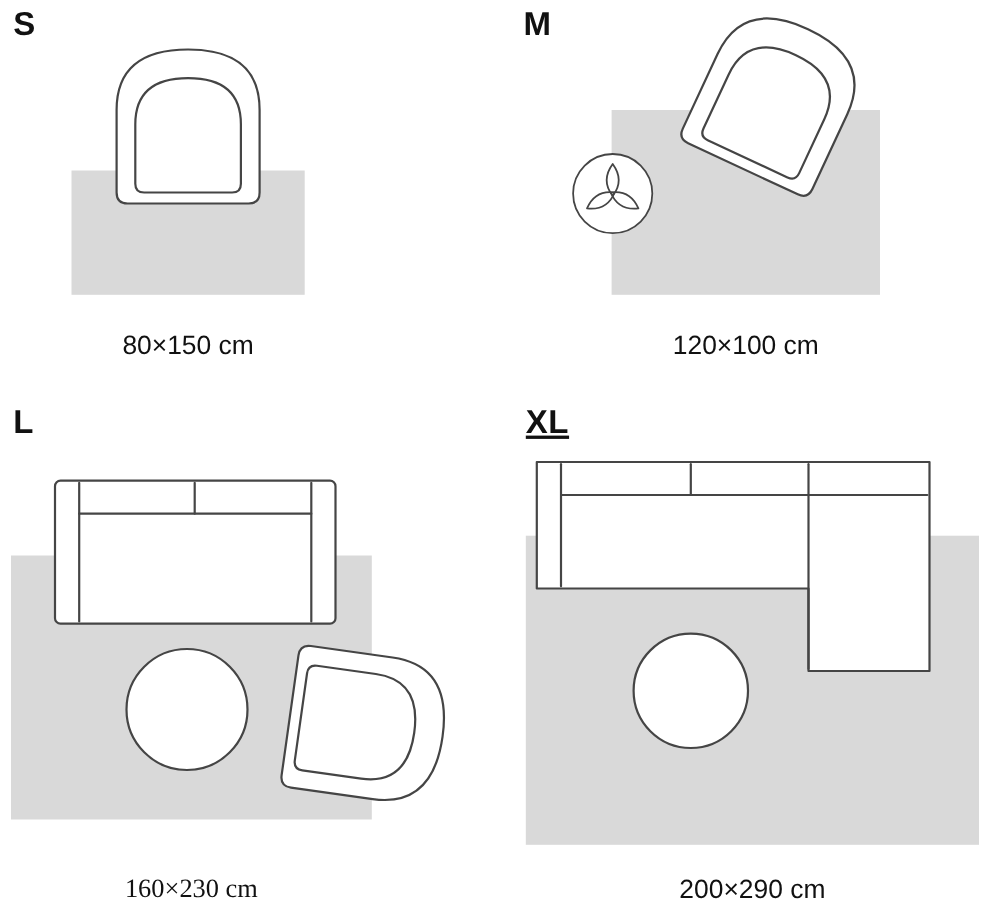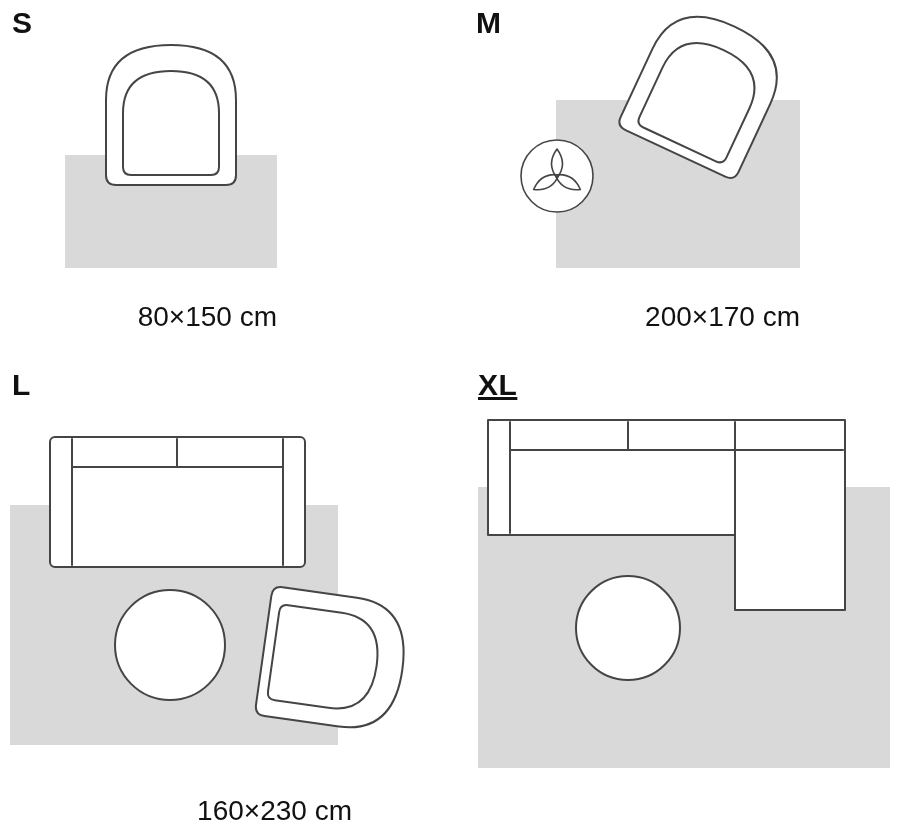--- a/index.html
+++ b/index.html
@@ -16,21 +16,21 @@
   .card-l  { left: 0;   top: 350px; width: 450px; height: 490px; }
   .card-xl { left: 450px; top: 350px; width: 450px; height: 490px; }
   .card svg { position: absolute; left: 0; top: 0; }
   .size-label {
     position: absolute;
     font-size: 30px; font-weight: 700; letter-spacing: 0.5px;
     color: var(--text, #111111);
   }
   .caption {
     position: absolute;
-    font-size: 28px; font-weight: 400; text-align: right;
+    font-size: 24px; font-weight: 400; text-align: center;
     color: var(--text, #111111);
   }
   .rug  { fill: var(--rug-fill, #d9d9d9); stroke: none; }
   .furn { fill: var(--furniture-fill, #ffffff); stroke: var(--outline, #454545); stroke-width: 2; stroke-linejoin: round; }
   .thin { stroke-width: 1.6; }
   .iline { fill: none; stroke: var(--outline, #454545); stroke-width: 2; stroke-linecap: round; }
   .leaf  { fill: none; stroke: var(--outline, #454545); stroke-width: 1.6; stroke-linejoin: round; }
 </style>
 </head>
 <body>
@@ -59,51 +59,52 @@
       <g transform="translate(107,176)">
         <circle class="furn thin" cx="0" cy="0" r="36"></circle>
         <g class="leaf">
           <path d="M 0,2 Q -11,-12 0,-27 Q 11,-12 0,2 Z"></path>
           <path transform="rotate(120)" d="M 0,2 Q -11,-12 0,-27 Q 11,-12 0,2 Z"></path>
           <path transform="rotate(240)" d="M 0,2 Q -11,-12 0,-27 Q 11,-12 0,2 Z"></path>
         </g>
       </g>
     </svg>
     <div class="size-label" style="left:26px; top:6px;">M</div>
-    <div class="caption" style="left:106px; top:301px; width:244px;">200×170 cm</div>
+    <div class="caption" style="left:106px; top:301px; width:244px;">120×100 cm</div>
   </section>
 
   <section class="card card-l">
     <svg width="450" height="490" viewBox="0 0 450 490" aria-hidden="true">
       <rect class="rug" x="10" y="155" width="328" height="240"></rect>
       <g transform="translate(50,87)">
         <rect class="furn" x="0" y="0" width="255" height="130" rx="5"></rect>
         <line class="iline" x1="22" y1="2" x2="22" y2="128"></line>
         <line class="iline" x1="233" y1="2" x2="233" y2="128"></line>
         <line class="iline" x1="22" y1="30" x2="233" y2="30"></line>
         <line class="iline" x1="127" y1="2" x2="127" y2="30"></line>
       </g>
       <circle class="furn" cx="170" cy="295" r="55"></circle>
       <g class="furn" transform="translate(333,310) rotate(98) translate(-65,-70)">
         <path d="M 0,130 L 0,55 Q 0,0 65,0 Q 130,0 130,55 L 130,130 Q 130,140 120,140 L 10,140 Q 0,140 0,130 Z"></path>
         <path d="M 17,122 L 17,68 Q 17,26 65,26 Q 113,26 113,68 L 113,122 Q 113,130 105,130 L 25,130 Q 17,130 17,122 Z"></path>
       </g>
     </svg>
     <div class="size-label" style="left:12px; top:18px;">L</div>
-    <div class="caption" style="left:24px; top:445px; width:328px;">160×230 cm</div>
+    <div class="caption" style="left:10px; top:445px; width:328px;font-family:Liberation Serif, serif;">160×230 cm</div>
   </section>
 
   <section class="card card-xl">
     <svg width="450" height="490" viewBox="0 0 450 490" aria-hidden="true">
       <rect class="rug" x="28" y="137" width="412" height="281"></rect>
       <g transform="translate(38,70)">
         <path class="furn" d="M 0,0 L 357,0 L 357,190 L 247,190 L 247,115 L 0,115 Z"></path>
         <line class="iline" x1="22" y1="2" x2="22" y2="113"></line>
         <line class="iline" x1="22" y1="30" x2="355" y2="30"></line>
         <line class="iline" x1="140" y1="2" x2="140" y2="30"></line>
         <line class="iline" x1="247" y1="2" x2="247" y2="188"></line>
       </g>
       <circle class="furn" cx="178" cy="278" r="52"></circle>
     </svg>
     <div class="size-label" style="left:28px; top:18px;text-decoration:underline;">XL</div>
+    <div class="caption" style="left:28px; top:445px; width:412px;">200×290 cm</div>
   </section>
 
 </div>
 
 </body></html>

